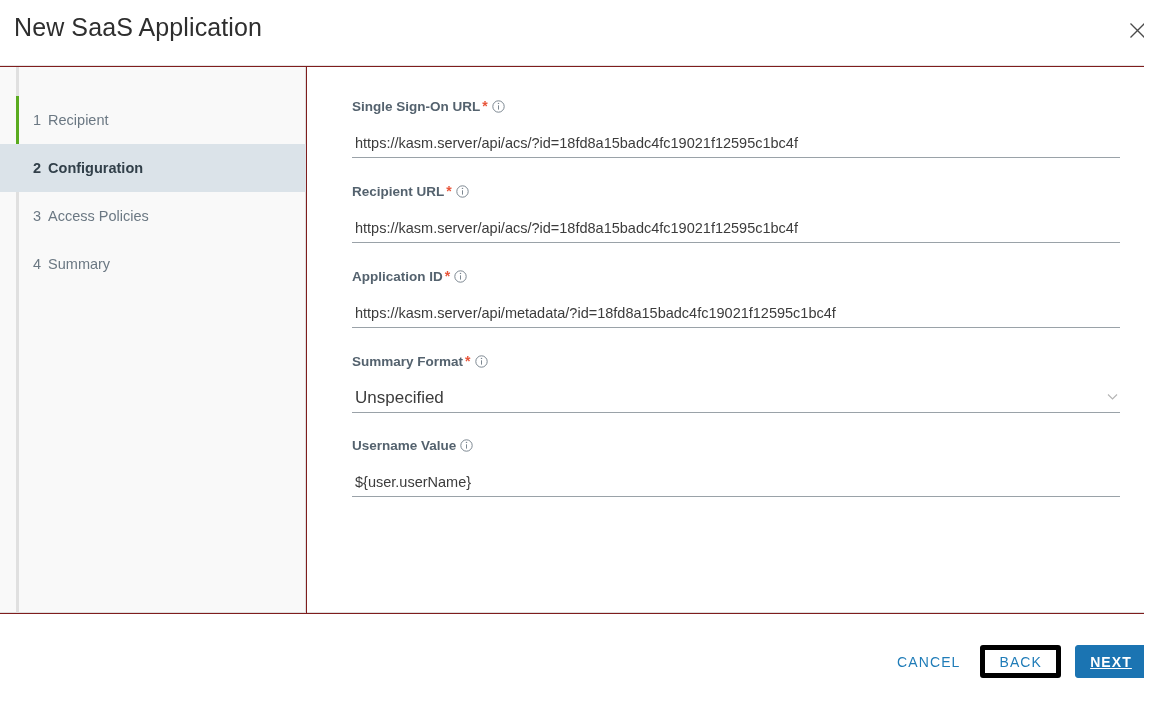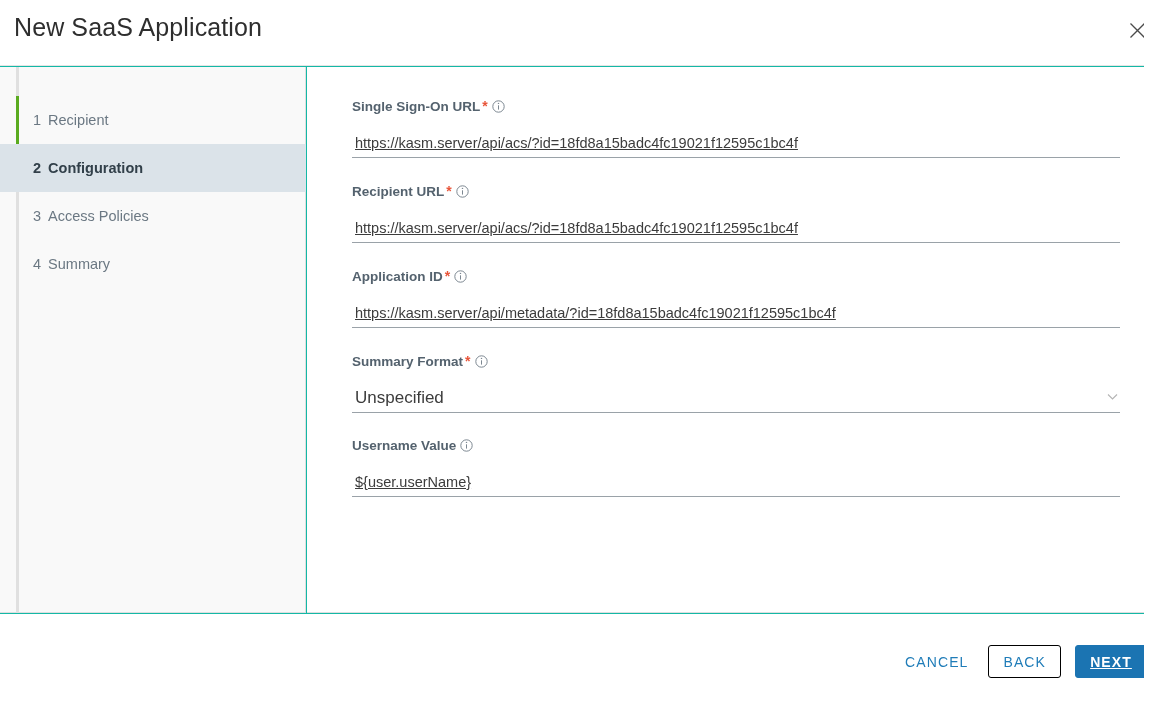--- a/index.html
+++ b/index.html
@@ -7,21 +7,21 @@
     margin: 0; padding: 0;
     width: 1163px; height: 701px;
     background: #ffffff;
     font-family: "Liberation Sans", sans-serif;
     -webkit-font-smoothing: antialiased;
   }
   .app {
     position: relative;
     width: 1144px; height: 701px;
     overflow: hidden;
-    background: #14b8a6;
+    background: #7f1d1d;
   }
 
   
   .header {
     position: absolute;
     left: 0; top: 0;
     width: 1163px; height: 66px;
     border-bottom: 1px solid #e4e4e4;
     background: #ffffff;
   }
@@ -133,21 +133,20 @@
   .control input.text {
     width: 100%;
     height: 28px;
     border: none;
     outline: none;
     background: transparent;
     padding: 0 0 0 3px;
     font-family: "Liberation Sans", sans-serif;
     font-size: 14.5px;
     color: #3c3c3c;
-    text-decoration: underline;
   }
   .select-value {
     height: 28px;
     line-height: 28px;
     padding-left: 3px;
     font-size: 17px;
     color: #3c3c3c;
     cursor: pointer;
     user-select: none;
   }
@@ -184,21 +183,21 @@
     white-space: nowrap;
   }
   .btn-flat {
     background: transparent;
     border: none;
     color: #1f7cb8;
     padding: 8px 6px;
   }
   .btn-outline {
     background: #ffffff;
-    border: 1px solid #000000;
+    border: 5px solid #000000;
     color: #1f7cb8;
     height: 33px;
     min-width: 72px;
     padding: 0 14px;
   }
   .btn-primary {
     background: #1b74b2;
     border: 1px solid #1b74b2;
     color: #ffffff;
     height: 33px;

